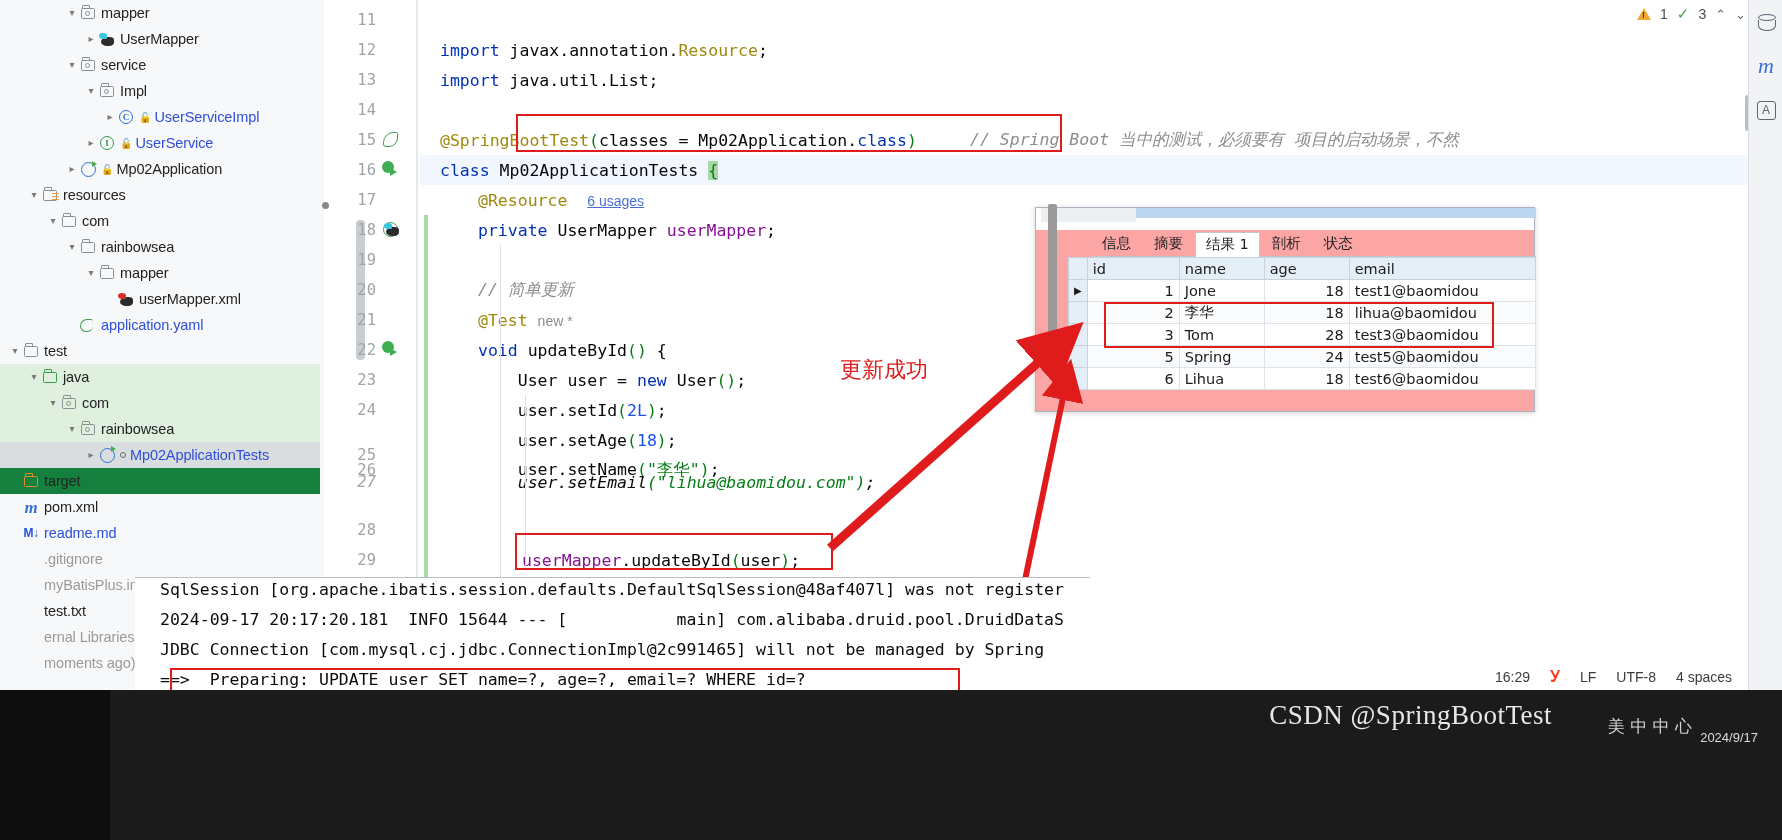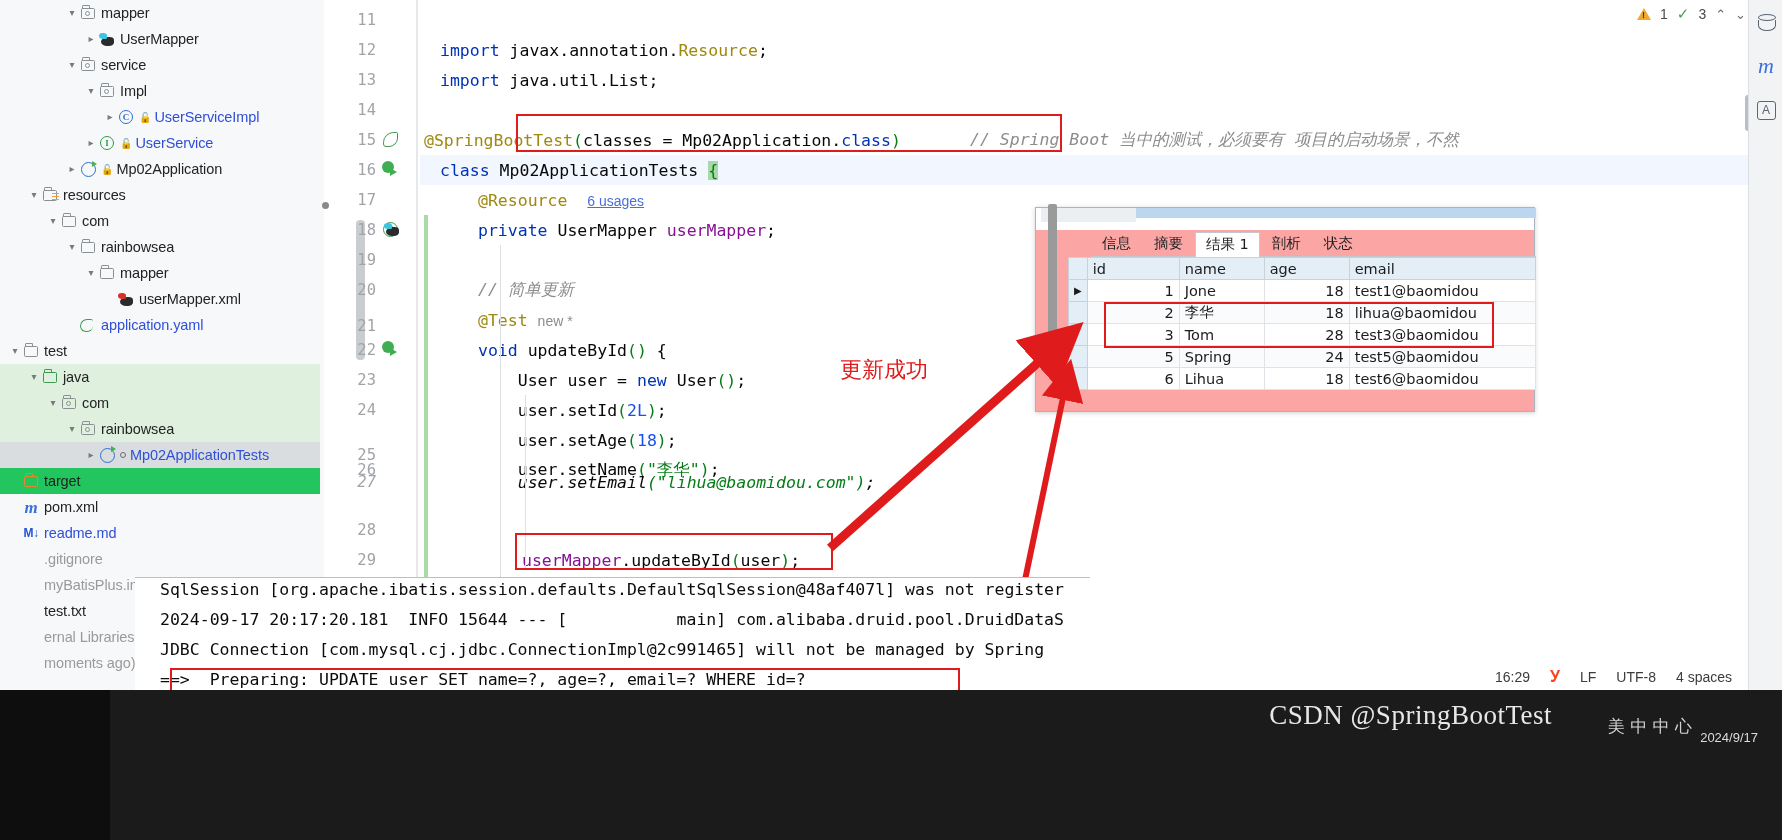--- a/index.html
+++ b/index.html
@@ -25,21 +25,21 @@
   .tw { width: 14px; flex: none; text-align: center; color: #7a7a7a; font-size: 10px; line-height: 1; }
   .tw.none { color: transparent; }
   .ticon { width: 18px; flex: none; display:flex; align-items:center; justify-content:center; margin-right: 4px; }
   .tlabel { font-size: 14.5px; letter-spacing: -0.1px; }
   .blue { color: #2f4fd8; }
   .grey { color: #9a9a9a; }
   .dark { color: #232323; }
 
   .row-sel-green { background: #dff0de; }
   .row-sel-grey  { background: #d9dde0; }
-  .row-sel-amber { background: #22c55e; }
+  .row-sel-amber { background: #15803d; }
 
   
   .folder {
     width: 14px; height: 11px; border: 1.4px solid #8a8f94; border-radius: 1.5px;
     position: relative; background: transparent;
   }
   .folder::before{
     content:""; position:absolute; left:0px; top:-3.4px; width:6px; height:3px;
     border:1.4px solid #8a8f94; border-bottom:none; border-radius:1.5px 1.5px 0 0;
   }
@@ -545,21 +545,21 @@
           <span class="lnum" style="top: 6px;">13</span>
           <span class="code-text" style="left: 120px;"><span class="kw">import</span><span class="plain"> java.util.List;</span></span>
         </div>
         <div class="code-line" style="top: 95px;">
           <span class="lnum" style="top: 6px;">14</span>
           <span class="code-text" style="left: 120px;"></span>
         </div>
         <div class="code-line" style="top: 125px;">
           <span class="lnum" style="top: 6px;">15</span>
           <span class="gut-icon" style="top: 6px;"><span class="spring-leaf"></span></span>
-          <span class="code-text" style="left: 104px; text-align: center;"><span class="anno">@SpringBootTest</span><span class="paren-g">(</span><span class="plain">classes = Mp02Application.</span><span class="kw">class</span><span class="paren-g">)</span></span>
+          <span class="code-text" style="left: 120px; text-align: center;"><span class="anno">@SpringBootTest</span><span class="paren-g">(</span><span class="plain">classes = Mp02Application.</span><span class="kw">class</span><span class="paren-g">)</span></span>
           <span class="code-text cmt" style="left: 650px; font-family: &quot;DejaVu Sans Mono&quot;, &quot;Liberation Mono&quot;, monospace;">// Spring Boot 当中的测试，必须要有 项目的启动场景，不然</span>
         </div>
         <div class="line-hl" style="top: 155px;"></div>
         <div class="code-line" style="top: 155px;">
           <span class="lnum" style="top: 6px;">16</span>
           <span class="gut-icon" style="top: 6px;"><span class="run-test"></span></span>
           <span class="code-text" style="left: 120px;"><span class="kw">class</span><span class="plain"> Mp02ApplicationTests </span><span class="cur-brace">{</span></span>
         </div>
         <div class="code-line" style="top: 185px;">
           <span class="lnum" style="top: 6px;">17</span>
@@ -572,21 +572,21 @@
         </div>
         <div class="code-line" style="top: 245px;">
           <span class="lnum" style="top: 6px;">19</span>
           <span class="code-text" style="left: 120px;"></span>
         </div>
         <div class="code-line" style="top: 275px;">
           <span class="lnum" style="top: 6px;">20</span>
           <span class="code-text" style="left: 158px;"><span class="cmt">// 简单更新</span></span>
         </div>
         <div class="code-line" style="top: 305px;">
-          <span class="lnum" style="top: 12px;">21</span>
+          <span class="lnum" style="top: 6px;">21</span>
           <span class="code-text" style="left: 158px;"><span class="anno">@Test</span>&nbsp;<span class="newmark">new *</span></span>
         </div>
         <div class="code-line" style="top: 335px;">
           <span class="lnum" style="top: 6px;">22</span>
           <span class="gut-icon" style="top: 6px;"><span class="run-test"></span></span>
           <span class="code-text" style="left: 158px;"><span class="kw">void</span><span class="plain"> updateById</span><span class="paren-g">()</span><span class="plain"> {</span></span>
         </div>
         <div class="code-line" style="top: 365px;">
           <span class="lnum" style="top: 6px;">23</span>
           <span class="code-text" style="left: 158px;"><span class="plain">    User user = </span><span class="kw">new</span><span class="plain"> User</span><span class="paren-g">()</span><span class="plain">;</span></span>

